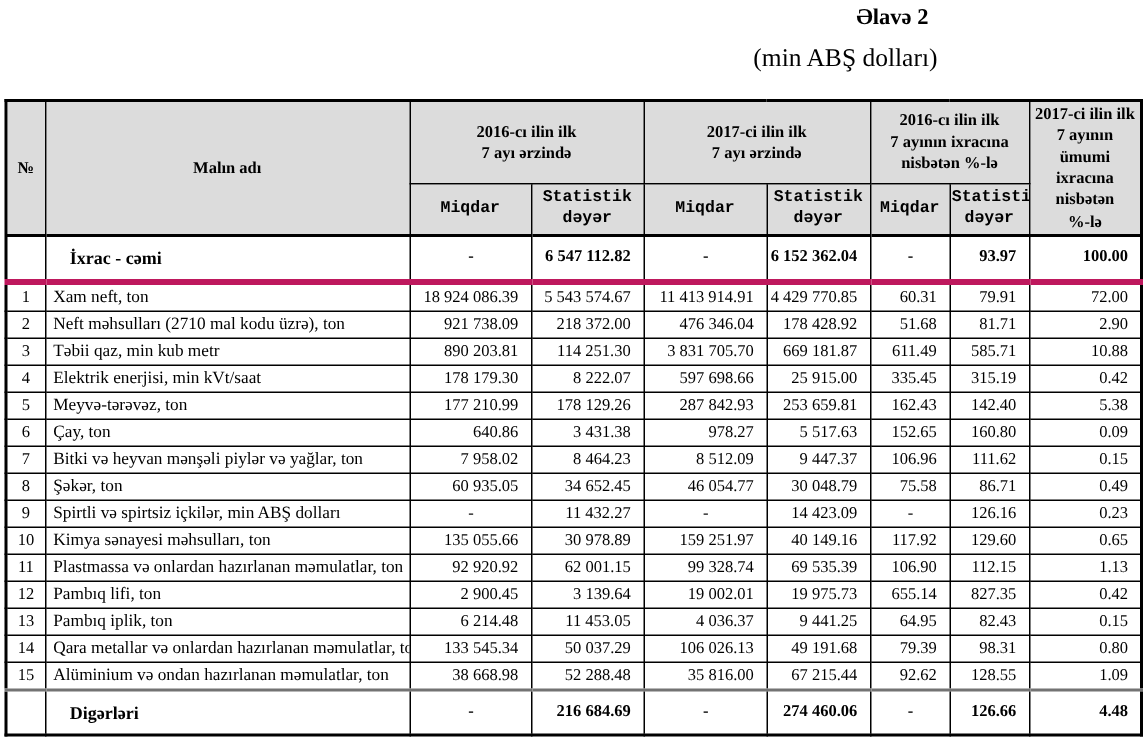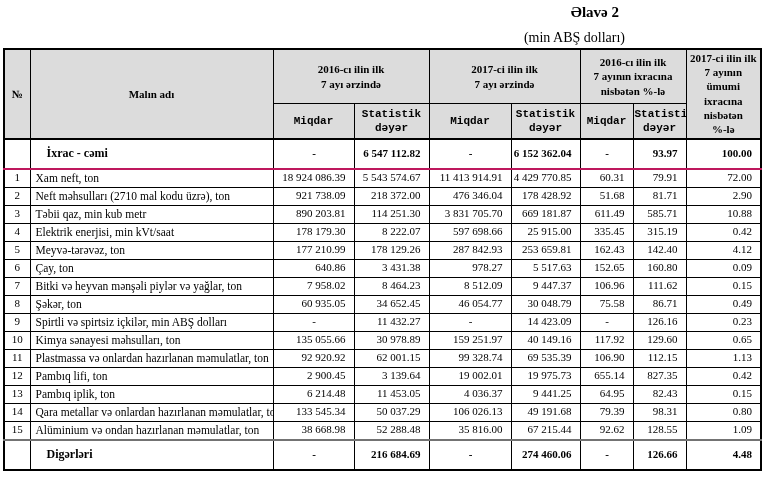--- a/index.html
+++ b/index.html
@@ -23,22 +23,22 @@
   }
   .title {
     text-align: center;
     font-weight: bold;
     font-size: 15.5px;
     margin-top: 7px;
     line-height: 1.1;
   }
   .unit-note {
     text-align: right;
-    font-size: 14px;
-    padding: 9px 4px 2px 0;
+    font-size: 17px;
+    padding: 9px 4px 17px 0;
     line-height: 1.1;
   }
 
   table.main {
     border-collapse: collapse;
     table-layout: fixed;
     width: 759px;
     margin: 1px 3px 0 3px;
     border: 2px solid #000;
   }
@@ -62,21 +62,21 @@
   th.tall { border-bottom: 2px solid #000; }
 
   tbody td { font-size: 11px; height: 17px; line-height: 1.05; padding-top: 0; padding-bottom: 0; }
   td.no { text-align: center; }
   td.name { text-align: left; padding-left: 5px; font-size: 11.5px; white-space: nowrap; }
   td.val { text-align: right; padding-right: 8px; }
   td.dash { text-align: center; padding-right: 0; }
 
   tr.summary td { font-weight: bold; height: 28px; }
   tr.summary td.name { padding-left: 16px; font-size: 12px; }
-  tr.summary-top td { border-bottom: 2px solid #be185d; margin-left: 16px; }
+  tr.summary-top td { border-bottom: 4px solid #be185d; margin-left: 16px; }
   tr.summary-bottom td { border-top: 2px solid #737373; }
 </style>
 </head>
 <body>
 
 <div class="page">
 
   <div class="annex">Əlavə 2</div>
   <div class="unit-note">(min ABŞ dolları)</div>
 
@@ -180,21 +180,21 @@
         </tr>
         <tr>
           <td class="no">5</td>
           <td class="name">Meyvə-tərəvəz, ton</td>
           <td class="val">177 210.99</td>
           <td class="val">178 129.26</td>
           <td class="val">287 842.93</td>
           <td class="val">253 659.81</td>
           <td class="val">162.43</td>
           <td class="val">142.40</td>
-          <td class="val">4.12</td>
+          <td class="val">5.38</td>
         </tr>
         <tr>
           <td class="no">6</td>
           <td class="name">Çay, ton</td>
           <td class="val">640.86</td>
           <td class="val">3 431.38</td>
           <td class="val">978.27</td>
           <td class="val">5 517.63</td>
           <td class="val">152.65</td>
           <td class="val">160.80</td>

